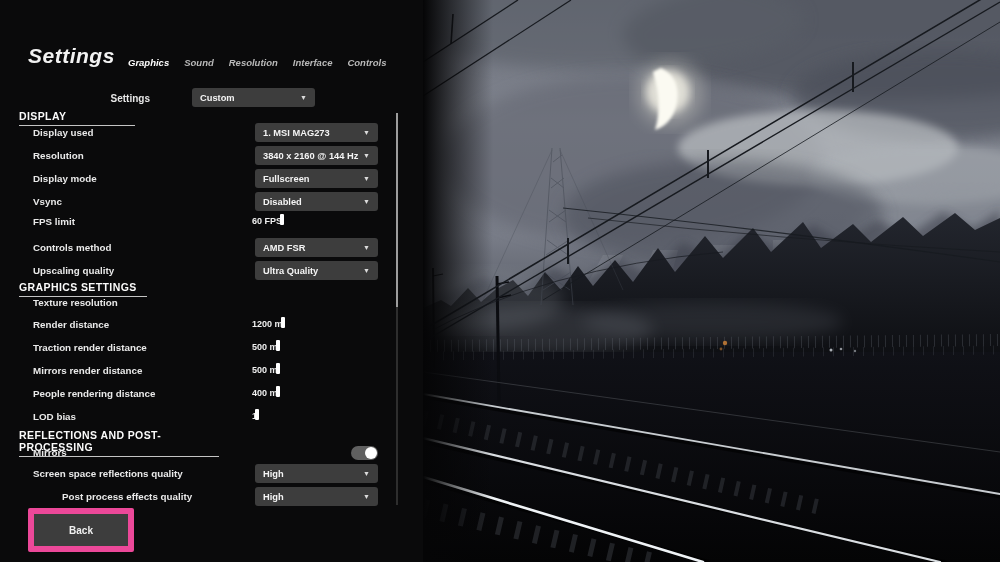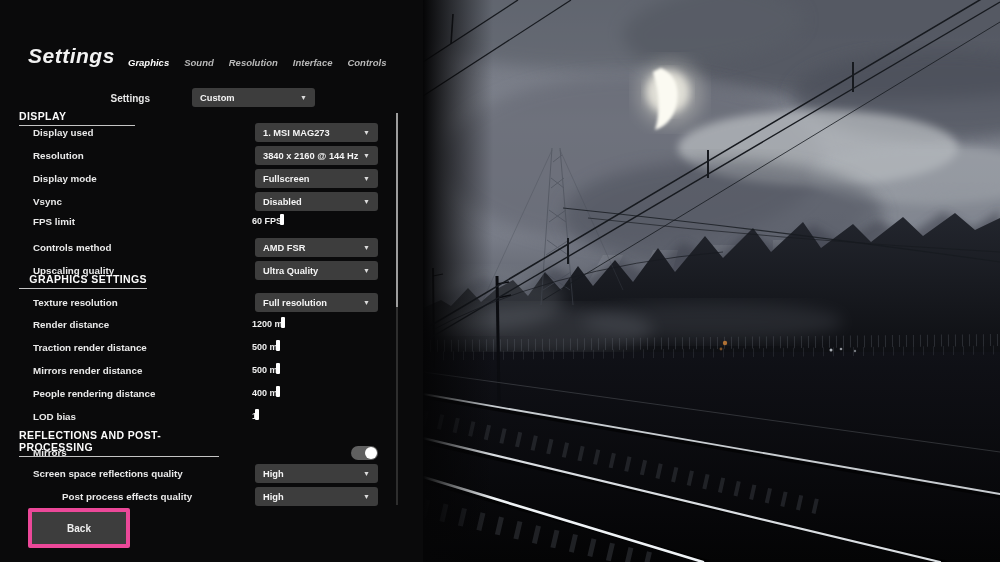--- a/index.html
+++ b/index.html
@@ -33,21 +33,21 @@
   .slider-track{position:relative;height:3px;background:#7e7e7e;border-radius:1px;margin-top:2px;}
   .slider-fill{position:absolute;left:0;top:-0.5px;height:4px;background:#f5f5f5;border-radius:1px;}
   .slider-handle{position:absolute;top:-4px;width:4px;height:11px;background:#ffffff;
                  border-radius:1px;transform:translateX(-50%);cursor:pointer;}
 
   .toggle{position:relative;width:27px;height:14px;border-radius:8px;background:#606060;cursor:pointer;}
   .toggle .knob{position:absolute;top:1px;left:1px;width:12px;height:12px;border-radius:50%;background:#ffffff;}
   .toggle[data-on="true"] .knob{left:auto;right:1px;}
 
   .back-btn{position:absolute;left:28px;top:508px;width:94px;height:32px;background:#3d3d3d;
-            border:4px solid #ec4899;border-radius:2px;color:#f0f0f0;font-size:10px;font-weight:bold;
+            border:6px solid #ec4899;border-radius:2px;color:#f0f0f0;font-size:10px;font-weight:bold;
             display:flex;align-items:center;justify-content:center;cursor:pointer;}
 
   .scroll-track{position:absolute;left:396px;top:113px;width:2px;height:392px;background:#2e2e2e;}
   .scroll-thumb{position:absolute;left:0;top:0;width:2px;height:194px;background:#9d9d9d;cursor:grab;}
 
   
   #scene{position:absolute;left:423px;top:0;width:577px;height:562px;}
 </style>
 </head>
 <body>
@@ -126,28 +126,24 @@
     </div>
 
     <div class="row" style="top:261px;">
       <span class="row-label">Upscaling quality</span>
       <div class="dd">
         <span class="dd-val">Ultra Quality</span>
         <span class="dd-caret">▼</span>
       </div>
     </div>
 
-    <div class="section-h" style="top:273px;width:128px;text-align:right;">GRAPHICS SETTINGS</div>
+    <div class="section-h" style="top:281px;width:128px;">GRAPHICS SETTINGS</div>
 
     <div class="row" style="top:293px;">
       <span class="row-label">Texture resolution</span>
-      <div class="dd">
-        <span class="dd-val">Full resolution</span>
-        <span class="dd-caret">▼</span>
-      </div>
     </div>
 
     <div class="row" style="top:313px;height:22px;">
       <span class="row-label">Render distance</span>
       <div class="slider">
         <div class="slider-val">1200 m</div>
         <div class="slider-track">
           <div class="slider-fill" style="width: 48%;"></div>
           <div class="slider-handle" style="left: 48%;"></div>
         </div>

